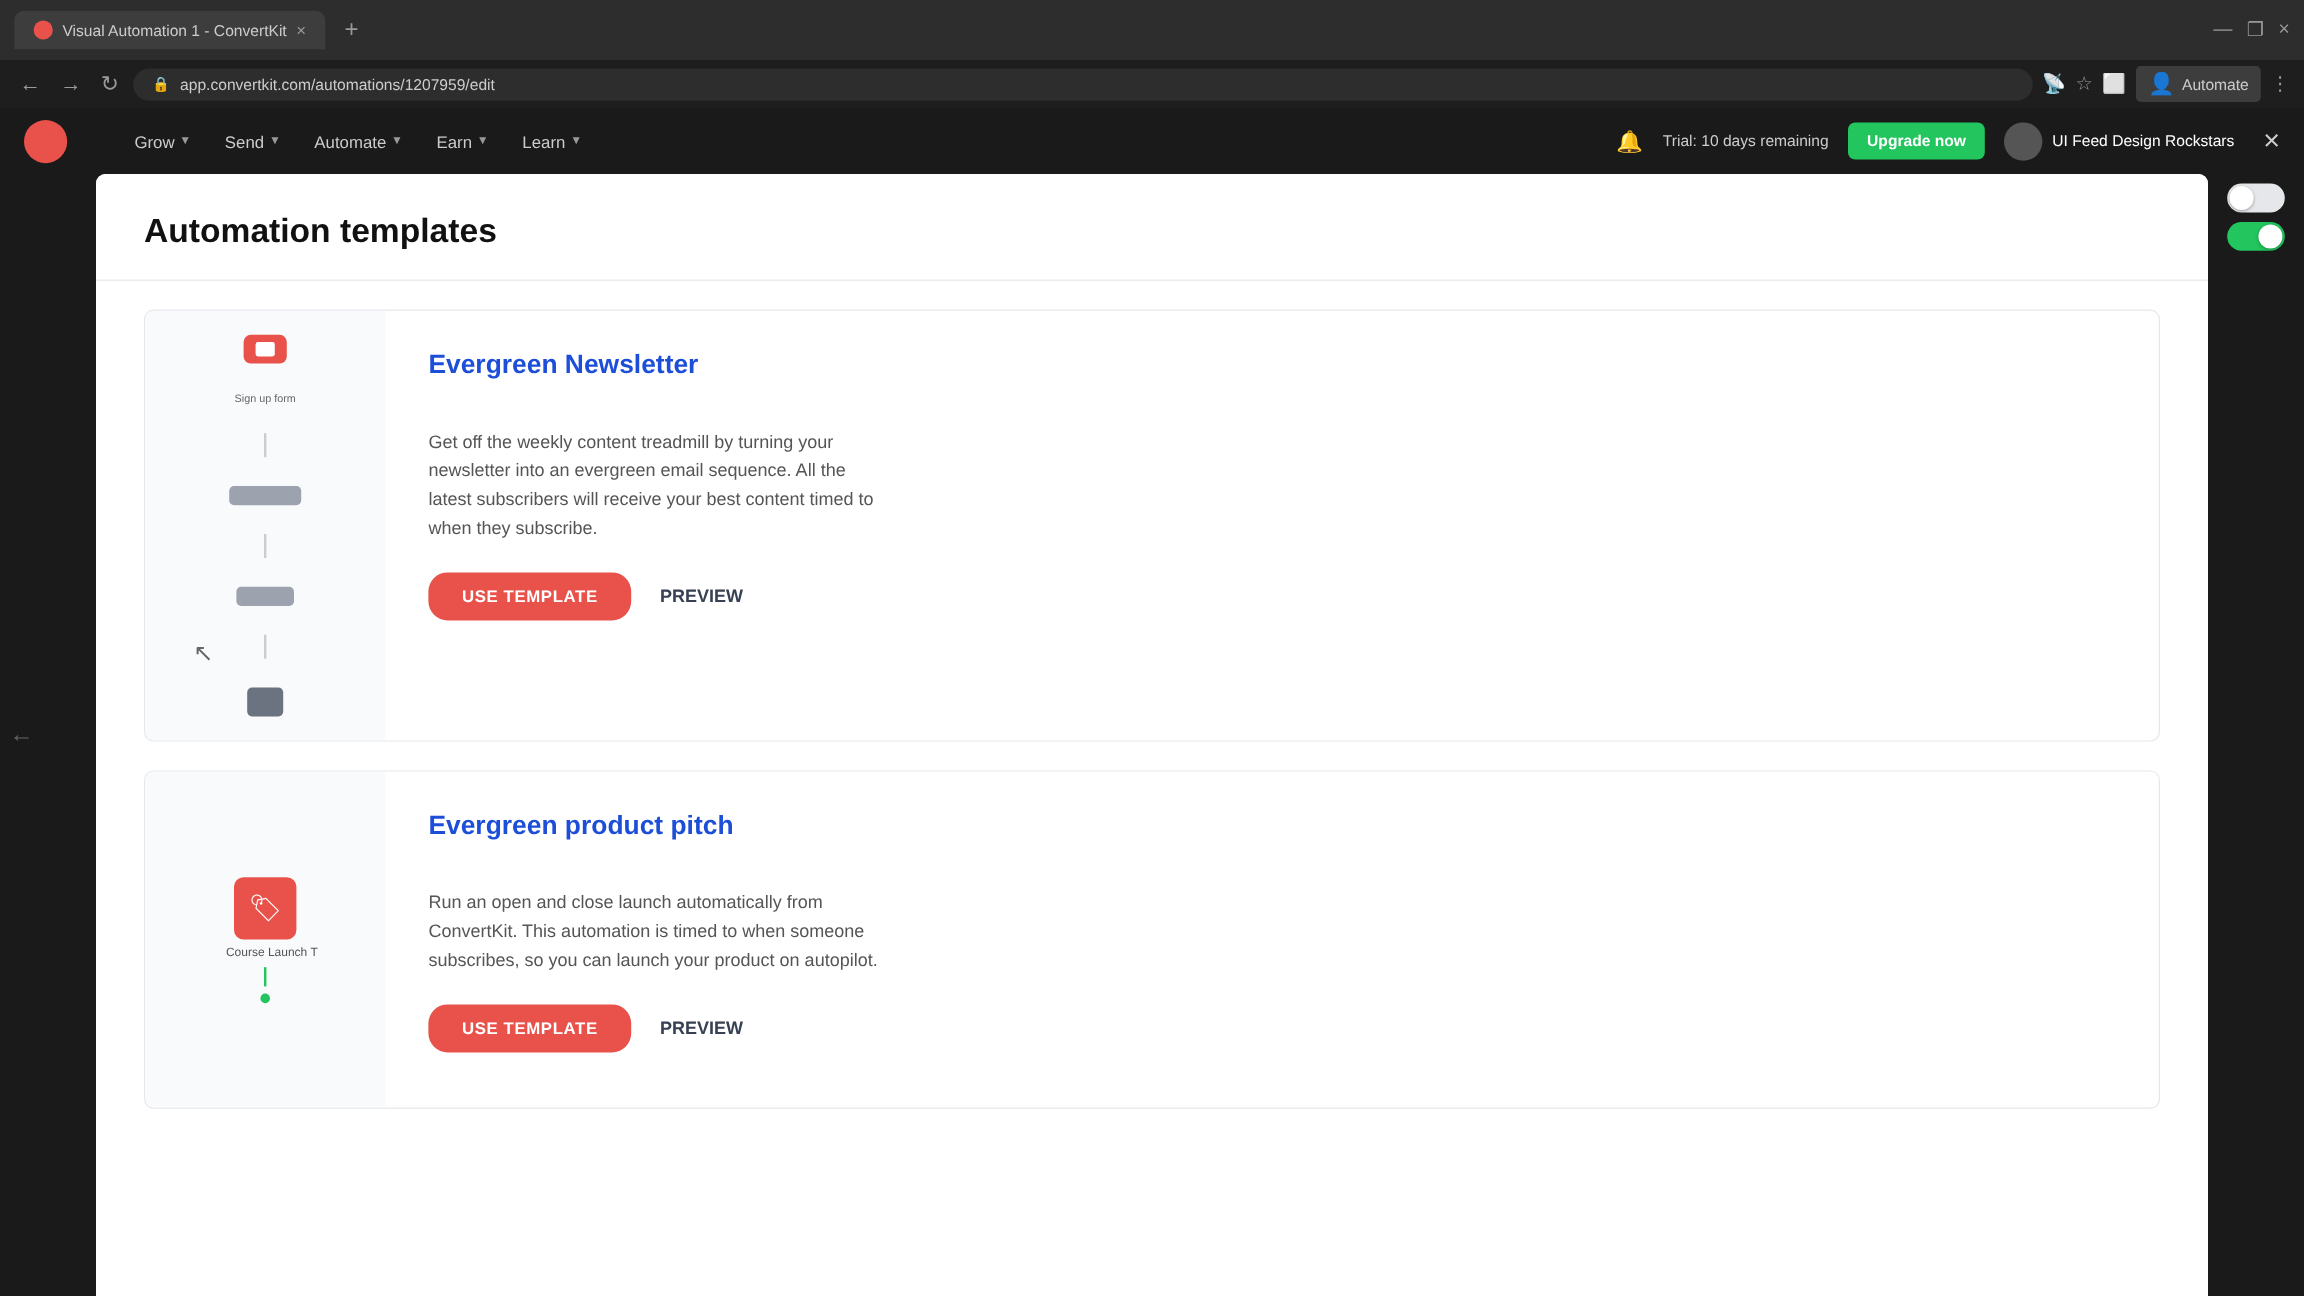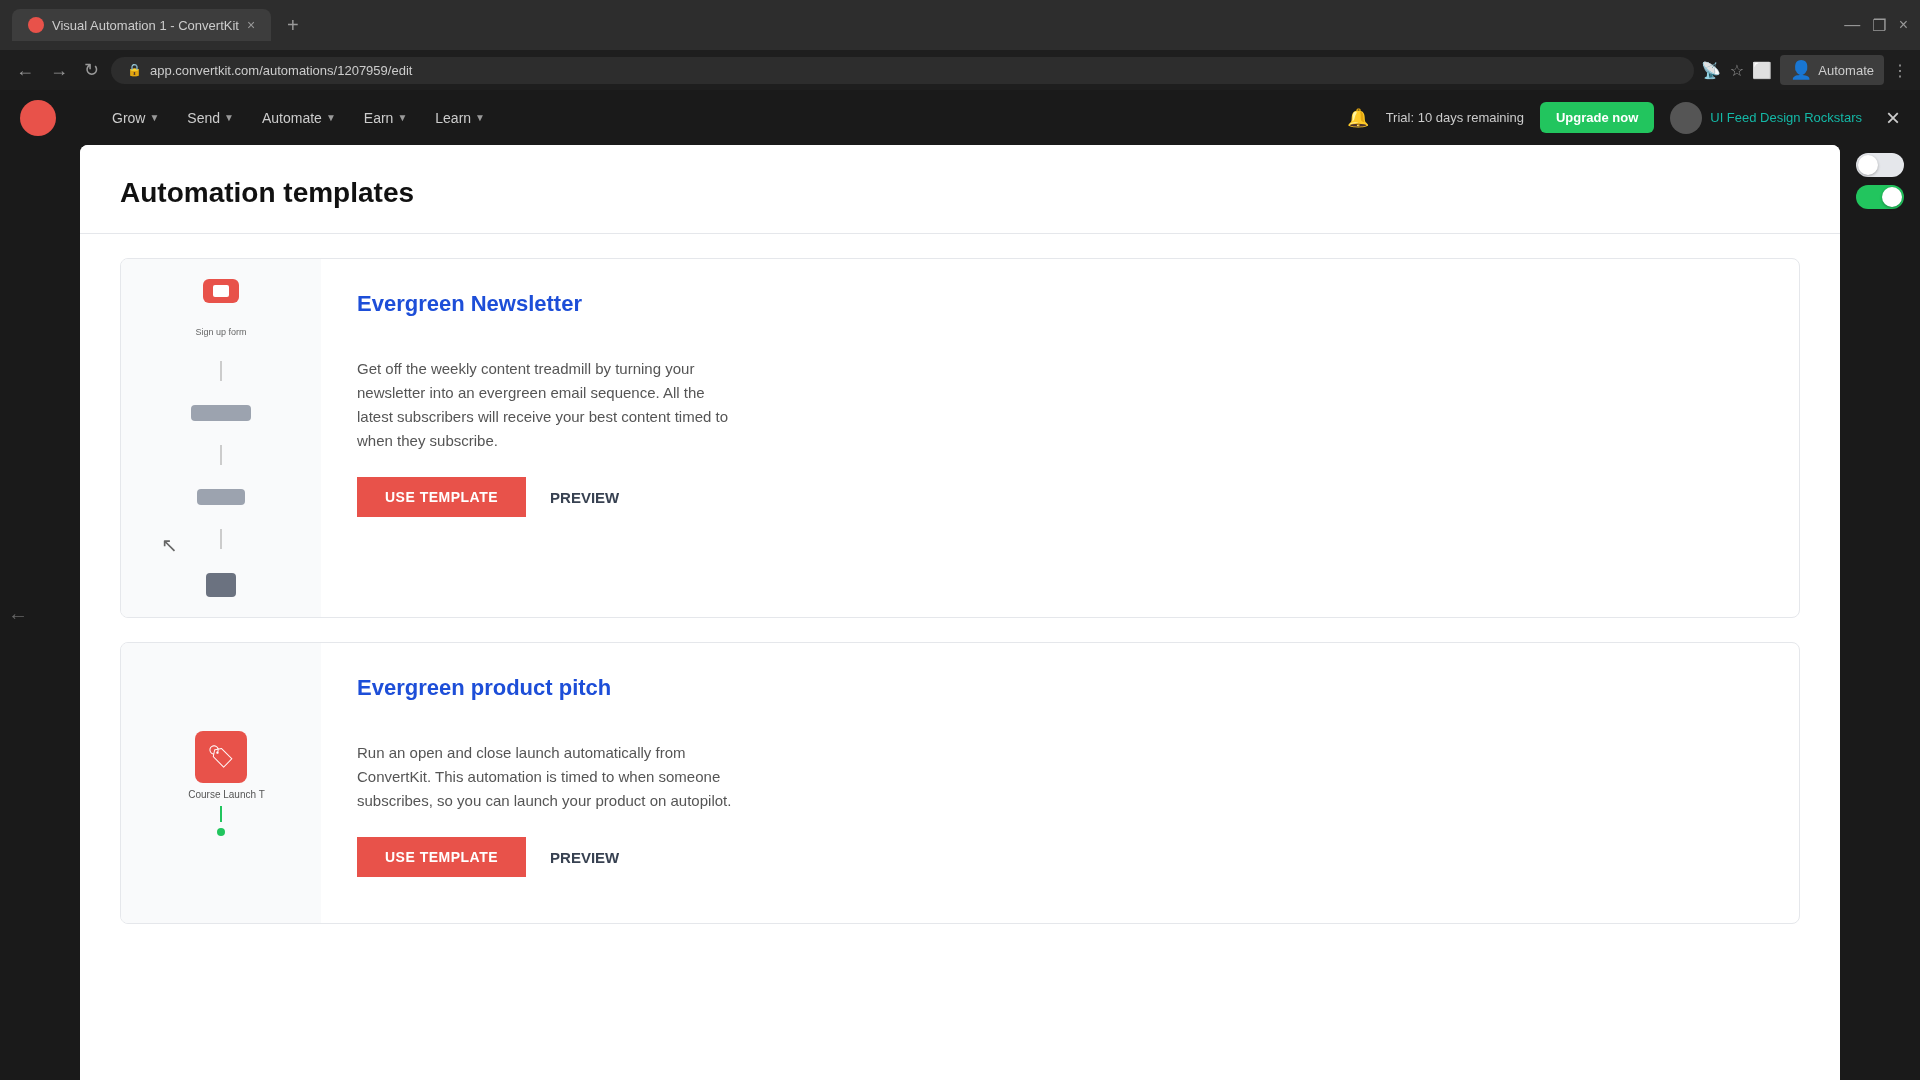--- a/index.html
+++ b/index.html
@@ -307,21 +307,21 @@
     }
     .template-actions {
       display: flex;
       align-items: center;
       gap: 24px;
     }
     .use-template-btn {
       background: #e8524a;
       color: white;
       border: none;
-      border-radius: 0;
+      border-radius: 16px;
       padding: 12px 28px;
       font-size: 14px;
       font-weight: 700;
       cursor: pointer;
       letter-spacing: 0.5px;
     }
     .preview-link {
       color: #374151;
       font-size: 15px;
       font-weight: 600;
@@ -395,21 +395,21 @@
       <span>Learn</span>
       <span class="nav-chevron">▼</span>
     </div>
   </nav>
   <div class="header-right">
     <span class="bell-icon">🔔</span>
     <span class="trial-text">Trial: 10 days remaining</span>
     <button class="upgrade-btn">Upgrade now</button>
     <div class="avatar-area">
       <div class="avatar"></div>
-      <span style="color:#14b8a6;font-size:13px;">UI Feed Design Rockstars</span>
+      <span style="color:#ffffff;font-size:13px;">UI Feed Design Rockstars</span>
     </div>
     <span class="close-overlay-btn">×</span>
   </div>
 </div>
 
 <div class="content-area">
 
   <div class="sidebar-arrow">←</div>
 
   <div class="automation-panel">

